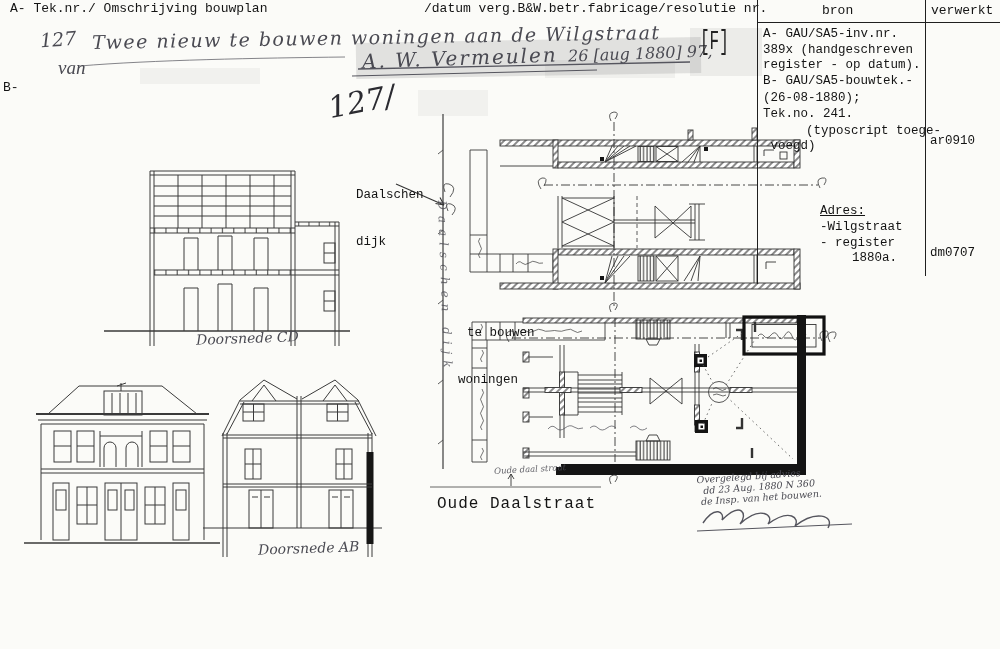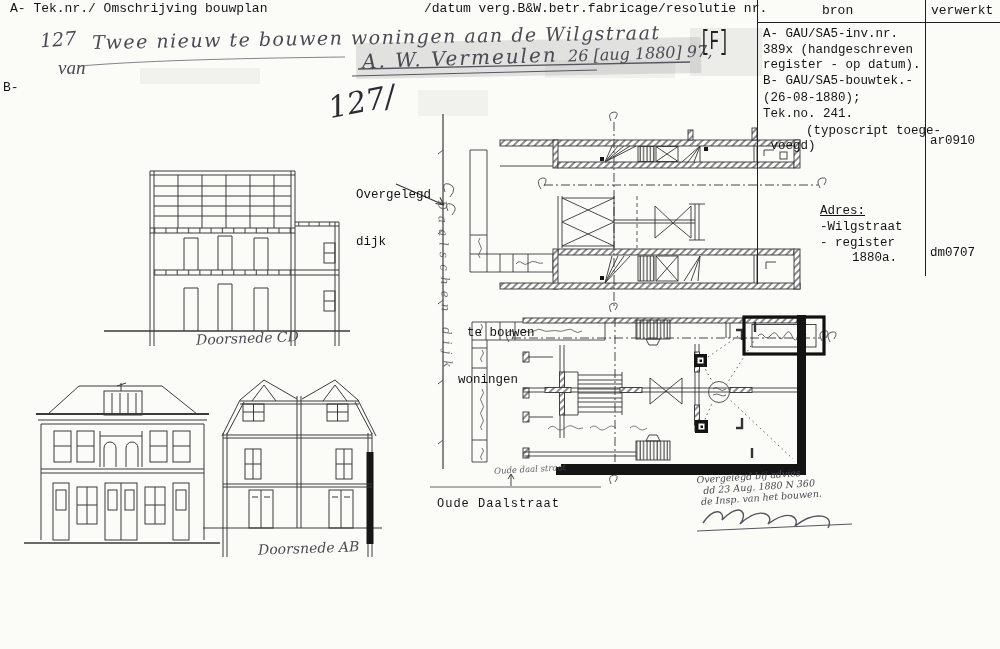--- a/index.html
+++ b/index.html
@@ -432,28 +432,28 @@
 
 <div class="hw" style="left:40px;top:28px;font-size:19px;transform:rotate(-4deg);">127</div>
 <div class="hw" style="left:92px;top:26px;font-size:19px;letter-spacing:1.5px;transform:rotate(-1deg);">Twee nieuw te bouwen woningen aan de Wilgstraat</div>
 <div class="hw" style="left:58px;top:57px;font-size:19px;font-family:Liberation Serif, serif;">van</div>
 <div class="hw" style="left:362px;top:46px;font-size:20px;letter-spacing:2px;transform:rotate(-2deg);">A. W. Vermeulen</div>
 <div class="hw" style="left:568px;top:44px;font-size:16px;transform:rotate(-2deg);">26 [aug 1880] 97,</div>
 <div class="tw" style="left:700px;top:36px;font-size:16px;transform:scaleY(1.75);color:#222;">[F]</div>
 <div class="hw" style="left:328px;top:84px;font-size:30px;color:#2b2b31;transform:rotate(-11deg);">127/</div>
 
 <div class="tw" style="left:356px;top:157px;">
-  <div>Overgelegd</div>
+  <div>Daalschen</div>
   <div>dijk</div>
 </div>
 <div class="tw" style="left:458px;top:295px;">
   <div style="padding-left:9px;">te bouwen</div>
   <div>woningen</div>
 </div>
-<div class="tw" style="left:437px;top:497px;font-size:12px;letter-spacing:1px;">Oude Daalstraat</div>
+<div class="tw" style="left:437px;top:497px;font-size:16px;letter-spacing:1px;">Oude Daalstraat</div>
 
 <div class="hw" style="left:449px;top:200px;font-size:12px;letter-spacing:6px;opacity:.75;transform-origin:0 0;transform:rotate(88deg);">Daalschen dijk</div>
 <div class="hw" style="left:494px;top:464px;font-size:8.5px;transform:rotate(-3deg);opacity:.85;">Oude daal straat</div>
 <div class="hw" style="left:196px;top:330px;font-size:14px;transform:rotate(-2deg);">Doorsnede CD</div>
 <div class="hw" style="left:258px;top:540px;font-size:14px;transform:rotate(-2deg);">Doorsnede AB</div>
 
 <div style="position:absolute;left:697px;top:470px;transform:rotate(-4deg);">
   <div class="hw" style="position:static;font-size:9.5px;line-height:11px;">Overgelegd bij advies</div>
   <div class="hw" style="position:static;font-size:9.5px;line-height:11px;padding-left:6px;">dd 23 Aug. 1880 N 360</div>
   <div class="hw" style="position:static;font-size:9.5px;line-height:11px;padding-left:3px;">de Insp. van het bouwen.</div>

